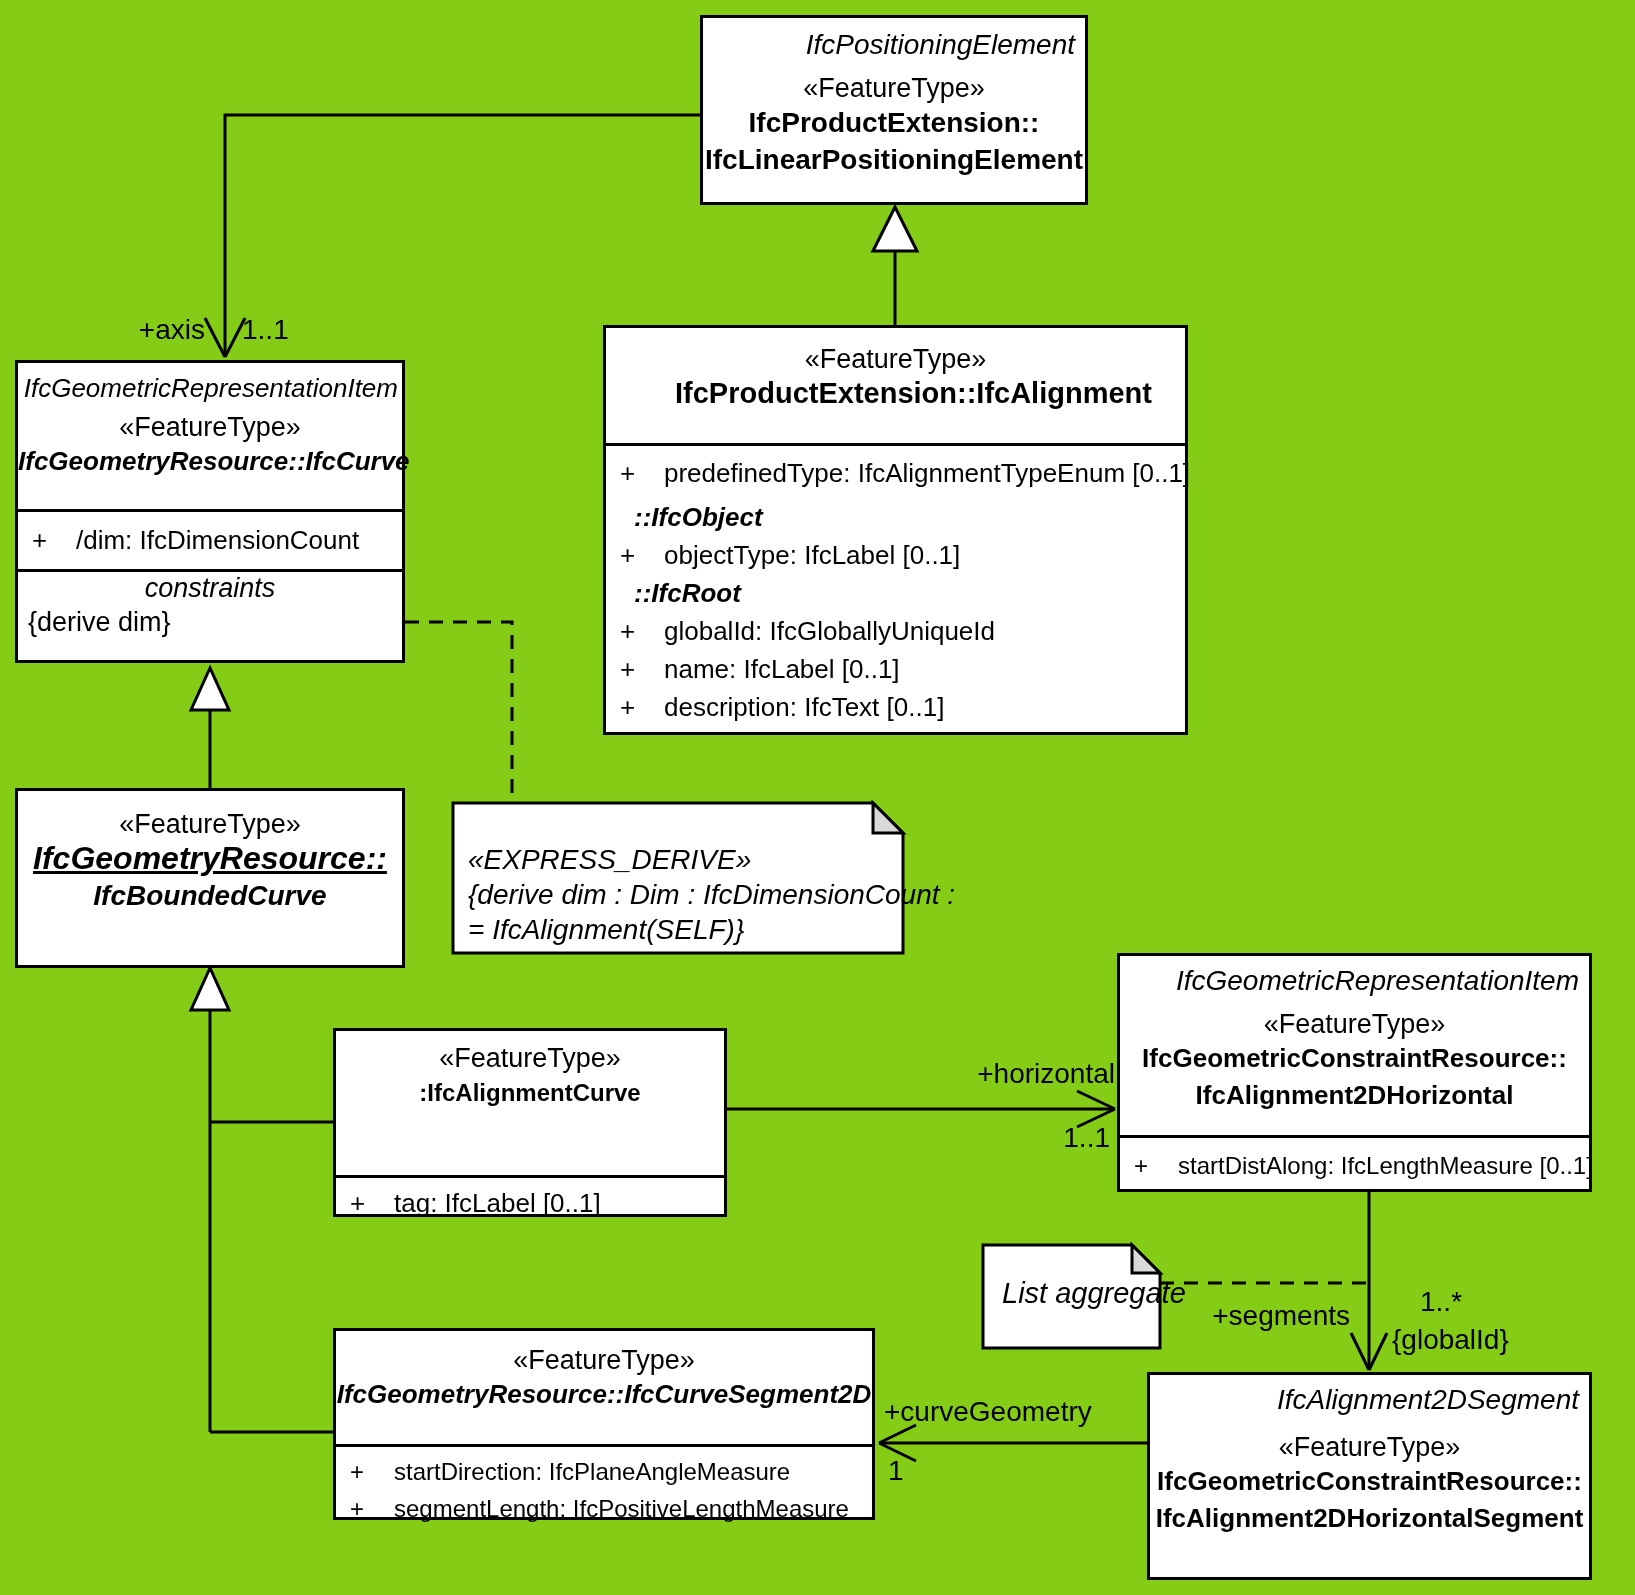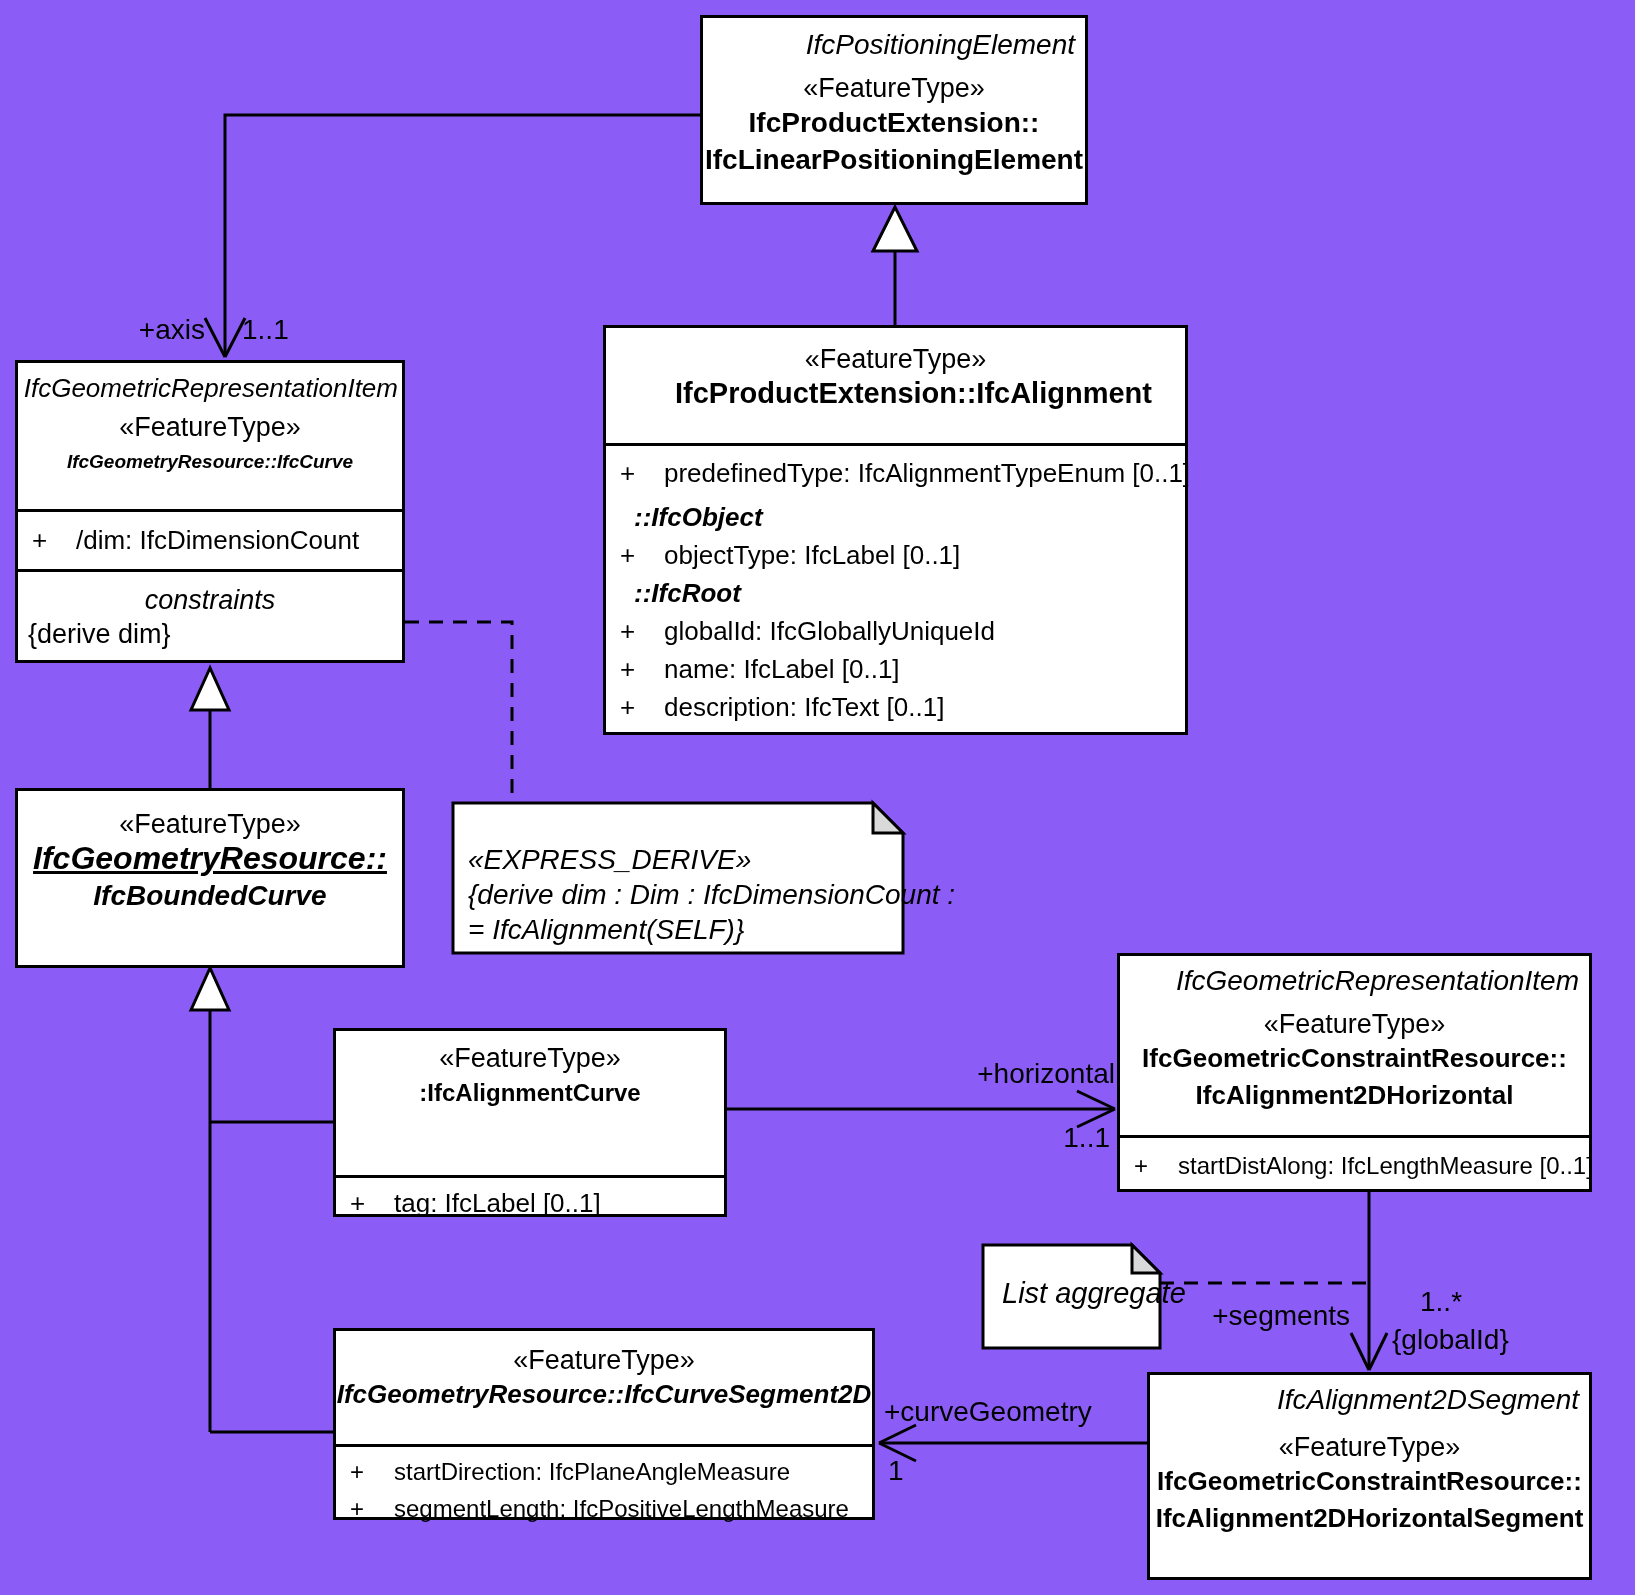--- a/index.html
+++ b/index.html
@@ -1,16 +1,16 @@
 <!DOCTYPE html>
 <html><head>
 <meta charset="utf-8">
 <style>
   html,body{margin:0;padding:0;background:#fff;}
-  .canvas{position:relative;width:1635px;height:1595px;background:#8b5cf6;
+  .canvas{position:relative;width:1635px;height:1595px;background:#84cc16;
           font-family:"Liberation Sans", sans-serif;color:#000;overflow:hidden;}
   svg.wires{position:absolute;left:0;top:0;width:1635px;height:1595px;}
   .box{position:absolute;background:#fff;border:3px solid #000;box-sizing:border-box;}
   .ctx{font-style:italic;text-align:right;padding:6px 10px 0 0;white-space:nowrap;font-size:28px;}
   .stereo{text-align:center;font-size:27px;white-space:nowrap;}
   .cname{text-align:center;font-weight:bold;line-height:37px;white-space:nowrap;}
   .abstract{font-style:italic;}
   .compart{border-top:3px solid #000;box-sizing:border-box;}
   .row{display:flex;font-size:26px;line-height:38px;white-space:nowrap;}
   .row.sm{font-size:24px;}
@@ -96,29 +96,29 @@
         <span class="vis">+</span>
         <span>description: IfcText [0..1]</span>
       </div>
     </div>
   </div>
 
   <div class="box" style="left:15px;top:360px;width:390px;height:303px;">
     <div style="height:142px;padding-top:4px;">
       <div class="ctx" style="font-size:26px;padding-right:4px;">IfcGeometricRepresentationItem</div>
       <div class="stereo" style="margin-top:8px;">«FeatureType»</div>
-      <div class="cname abstract" style="font-size:19px;">IfcGeometryResource::IfcCurve</div>
+      <div class="cname abstract" style="font-size:26px;">IfcGeometryResource::IfcCurve</div>
     </div>
     <div class="compart" style="height:60px;padding-top:8px;">
       <div class="row" style="line-height:40px;">
         <span class="vis">+</span>
         <span>/dim: IfcDimensionCount</span>
       </div>
     </div>
-    <div class="compart" style="height:98px;padding-top:12px;">
+    <div class="compart" style="height:98px;padding-top:0;">
       <div class="centerline">constraints</div>
       <div class="leftline">{derive dim}</div>
     </div>
   </div>
 
   <div class="box" style="left:15px;top:788px;width:390px;height:180px;padding-top:18px;">
     <div class="stereo">«FeatureType»</div>
     <div class="cname abstract" style="font-size:32px;text-decoration:underline;">IfcGeometryResource::</div>
     <div class="cname abstract" style="font-size:28px;">IfcBoundedCurve</div>
   </div>

